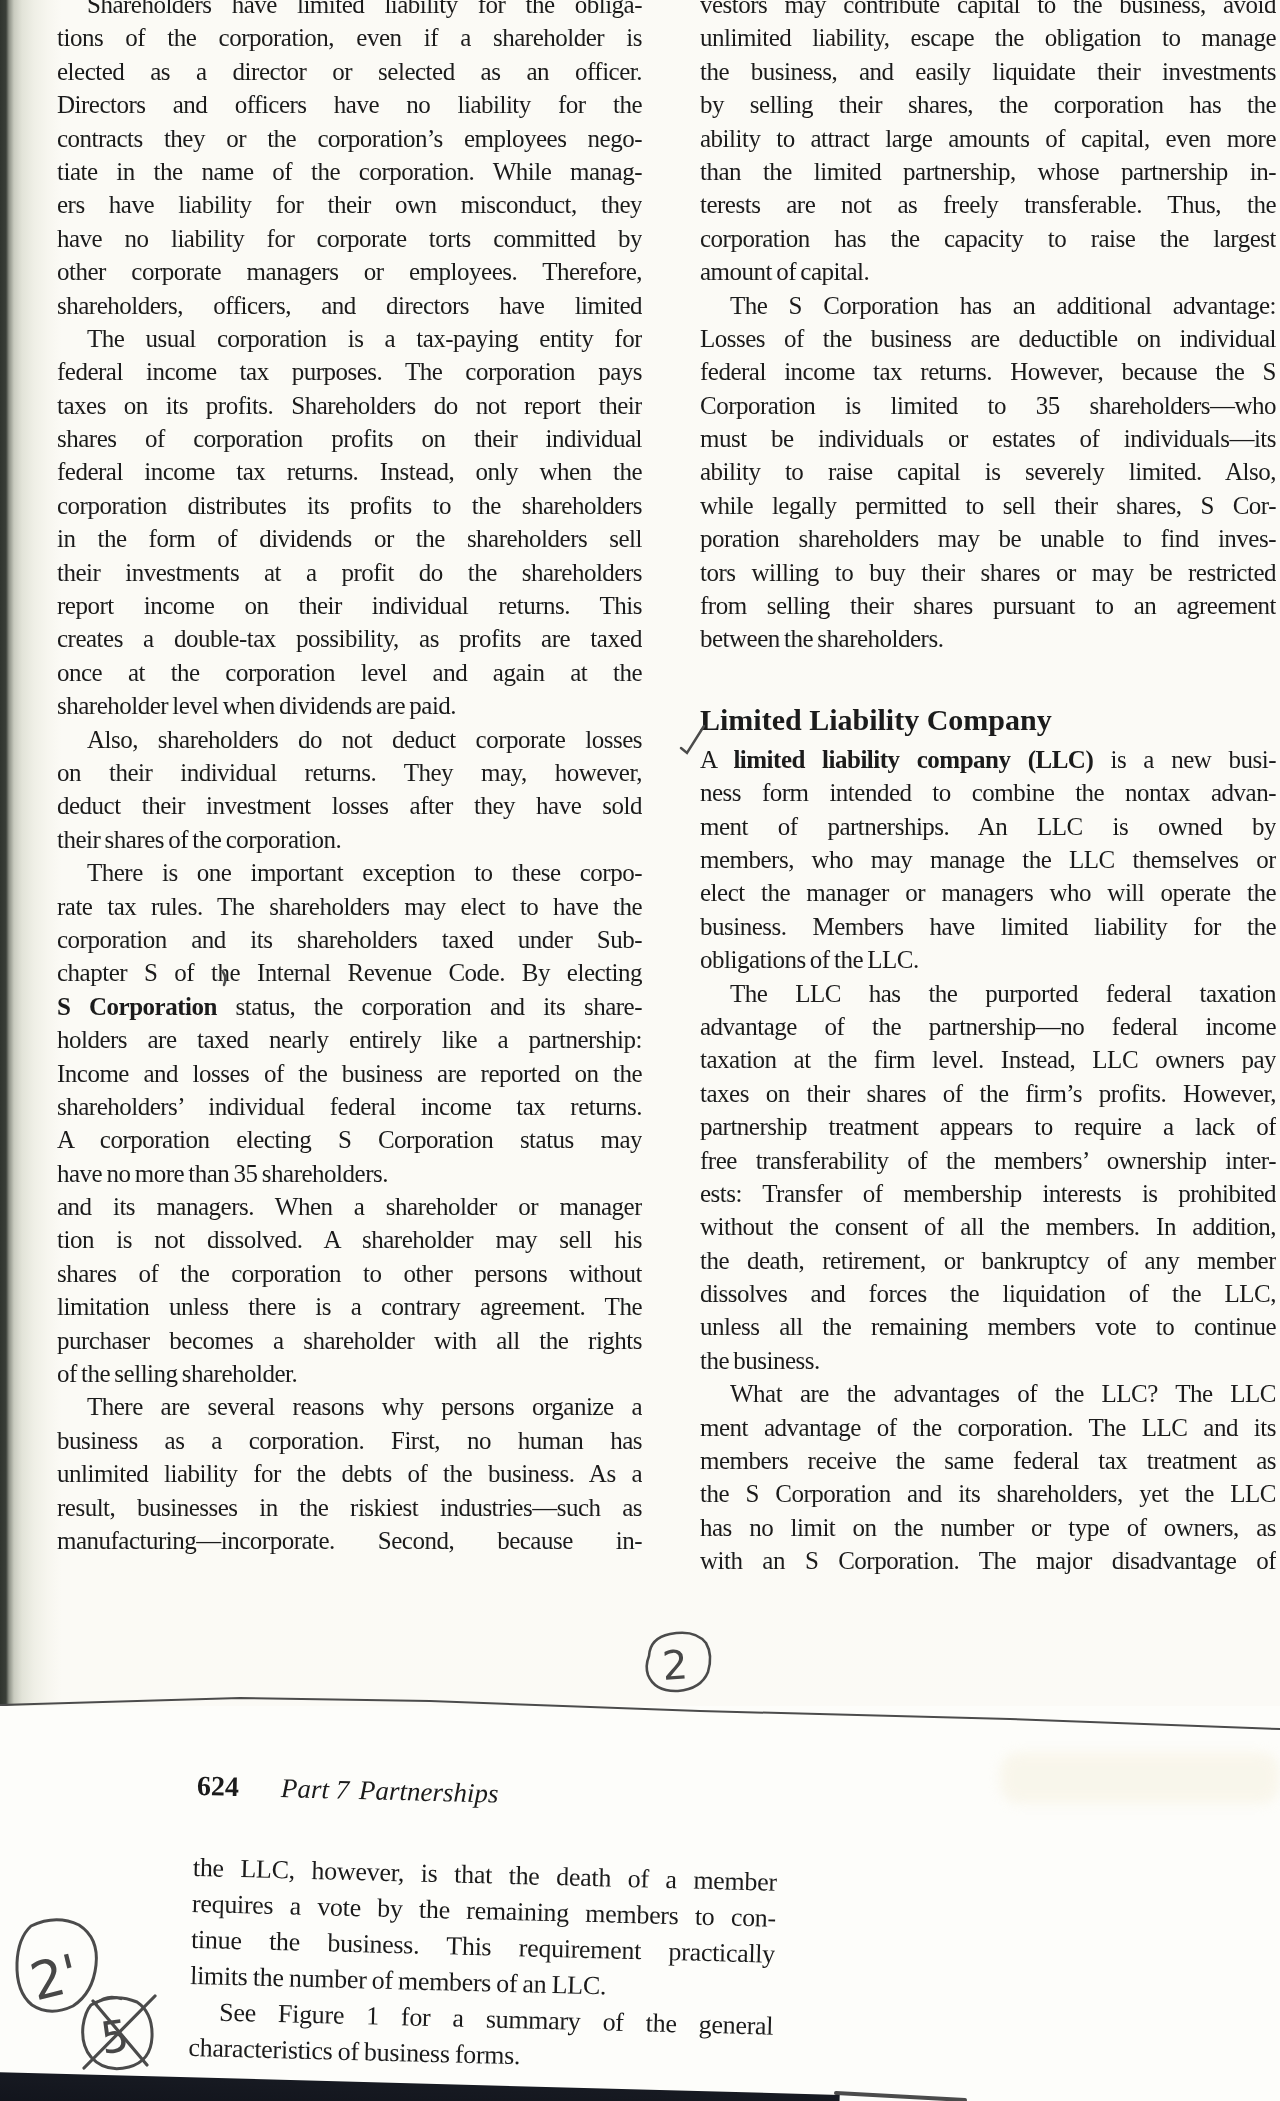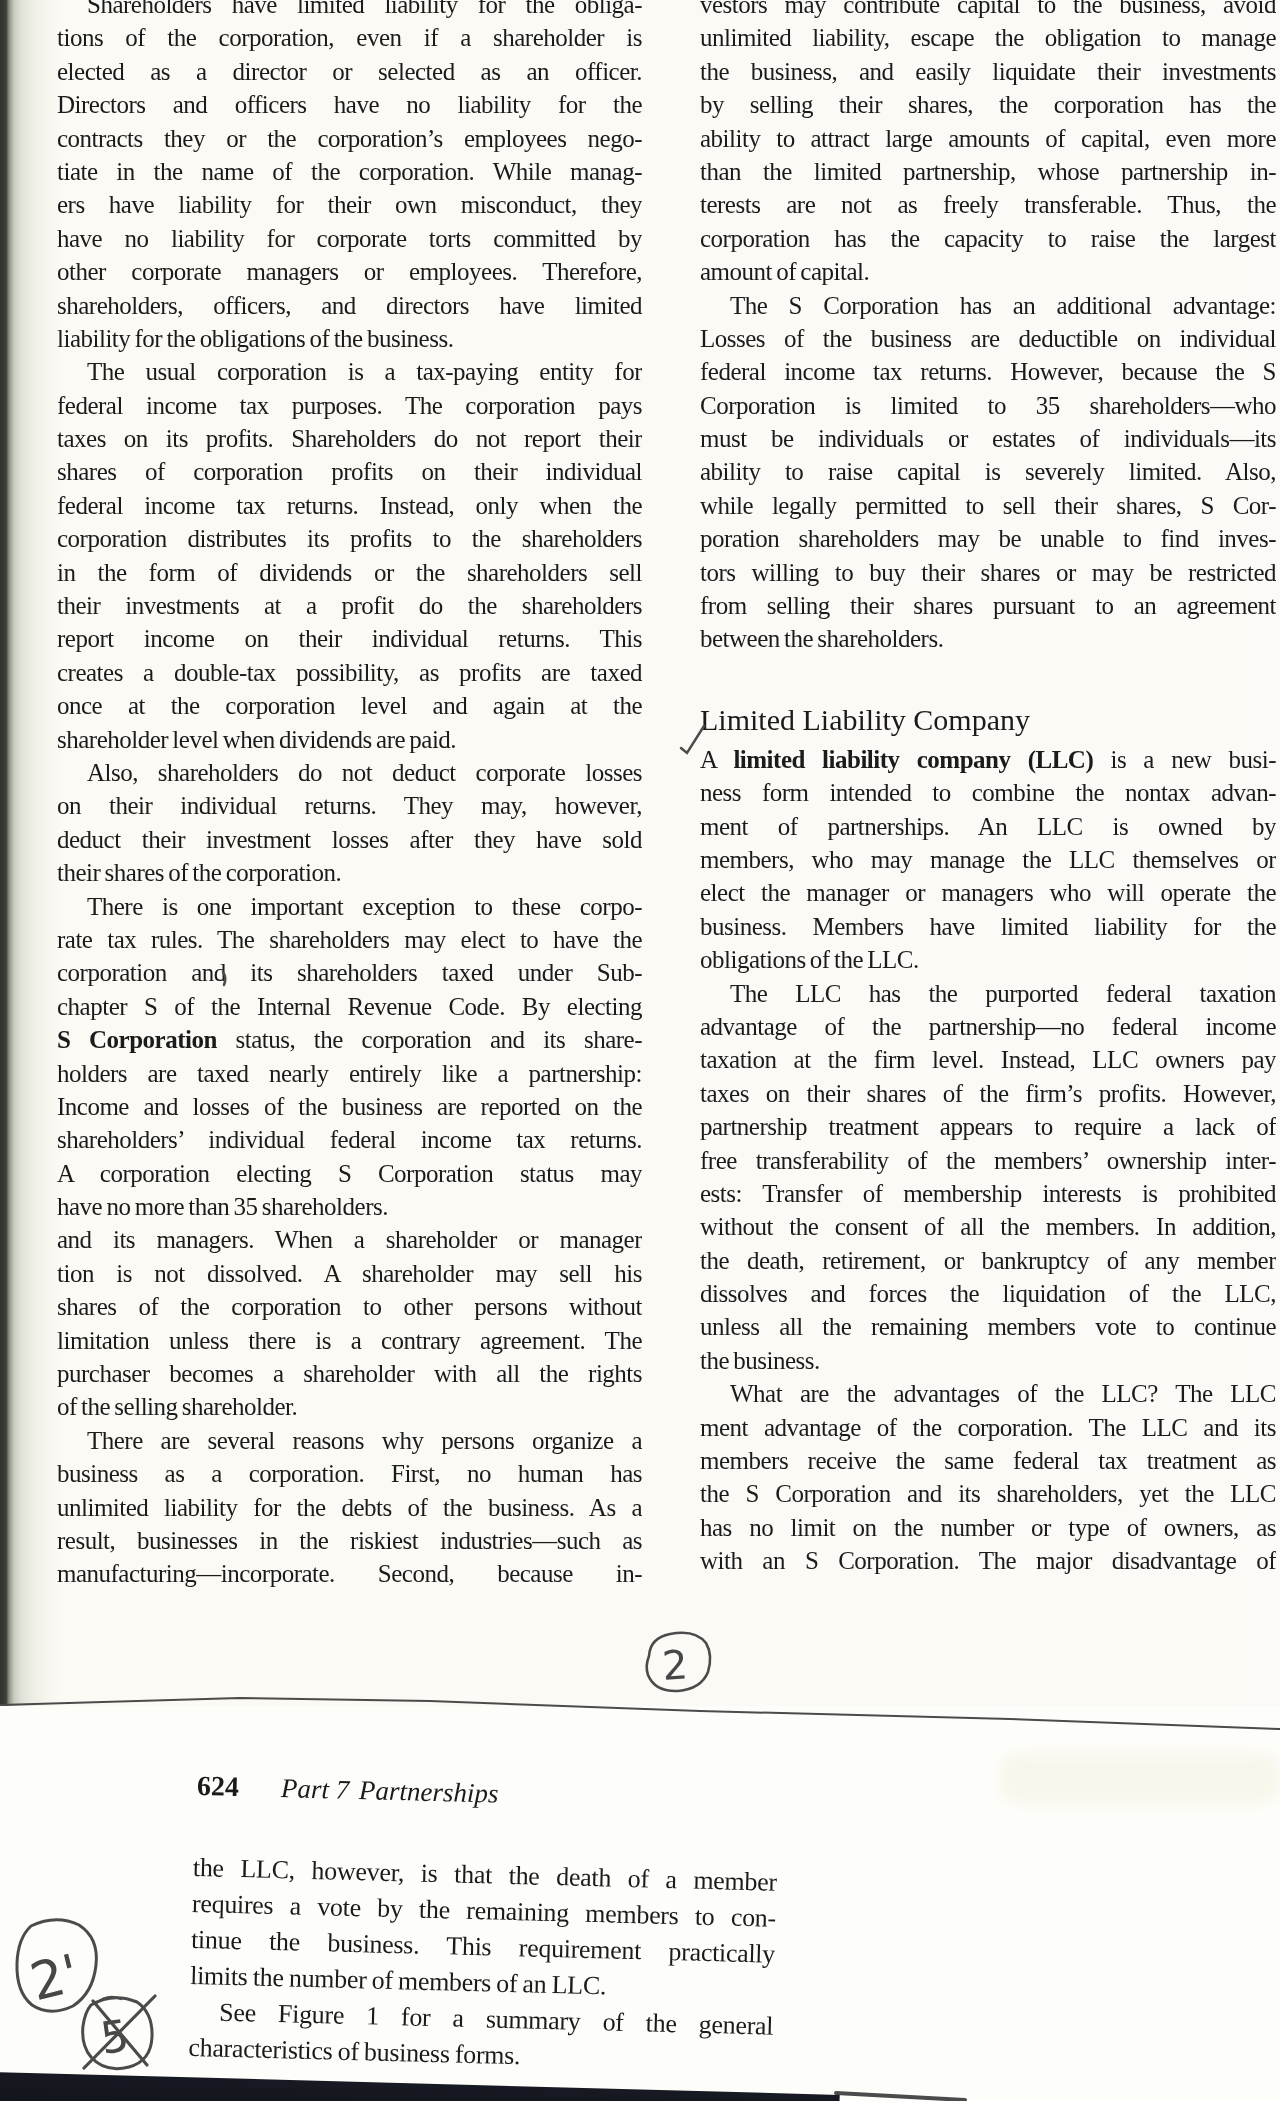--- a/index.html
+++ b/index.html
@@ -35,21 +35,21 @@
   }
   .col-left{left:57px;width:585px;}
   .col-right{left:700px;width:576px;}
   .line{
     text-align:justify;text-align-last:justify;
     height:33.4px;overflow:hidden;
   }
   .line.last{text-align-last:left;}
   .line.ind{padding-left:30px;}
   .section-heading{
-    font-weight:normal;font-size:30px;line-height:36px;
+    font-weight:bold;font-size:30px;line-height:36px;
     letter-spacing:0;word-spacing:0;
     margin-top:46px;margin-bottom:5px;text-align:left;
   }
   
   .page2-content{
     position:absolute;left:0;top:1745px;width:1100px;
     transform:rotate(1.45deg);transform-origin:top left;
     color:#1b1b1b;
   }
   .p2-header{position:absolute;left:198px;top:20px;height:34px;width:560px;}
@@ -77,21 +77,20 @@
     <div class="line ind">Shareholders have limited liability for the obliga-</div>
     <div class="line">tions of the corporation, even if a shareholder is</div>
     <div class="line">elected as a director or selected as an officer.</div>
     <div class="line">Directors and officers have no liability for the</div>
     <div class="line">contracts they or the corporation’s employees nego-</div>
     <div class="line">tiate in the name of the corporation. While manag-</div>
     <div class="line">ers have liability for their own misconduct, they</div>
     <div class="line">have no liability for corporate torts committed by</div>
     <div class="line">other corporate managers or employees. Therefore,</div>
     <div class="line">shareholders, officers, and directors have limited</div>
-    <div class="line last">liability for the obligations of the business.</div>
     <div class="line ind">The usual corporation is a tax-paying entity for</div>
     <div class="line">federal income tax purposes. The corporation pays</div>
     <div class="line">taxes on its profits. Shareholders do not report their</div>
     <div class="line">shares of corporation profits on their individual</div>
     <div class="line">federal income tax returns. Instead, only when the</div>
     <div class="line">corporation distributes its profits to the shareholders</div>
     <div class="line">in the form of dividends or the shareholders sell</div>
     <div class="line">their investments at a profit do the shareholders</div>
     <div class="line">report income on their individual returns. This</div>
     <div class="line">creates a double-tax possibility, as profits are taxed</div>

